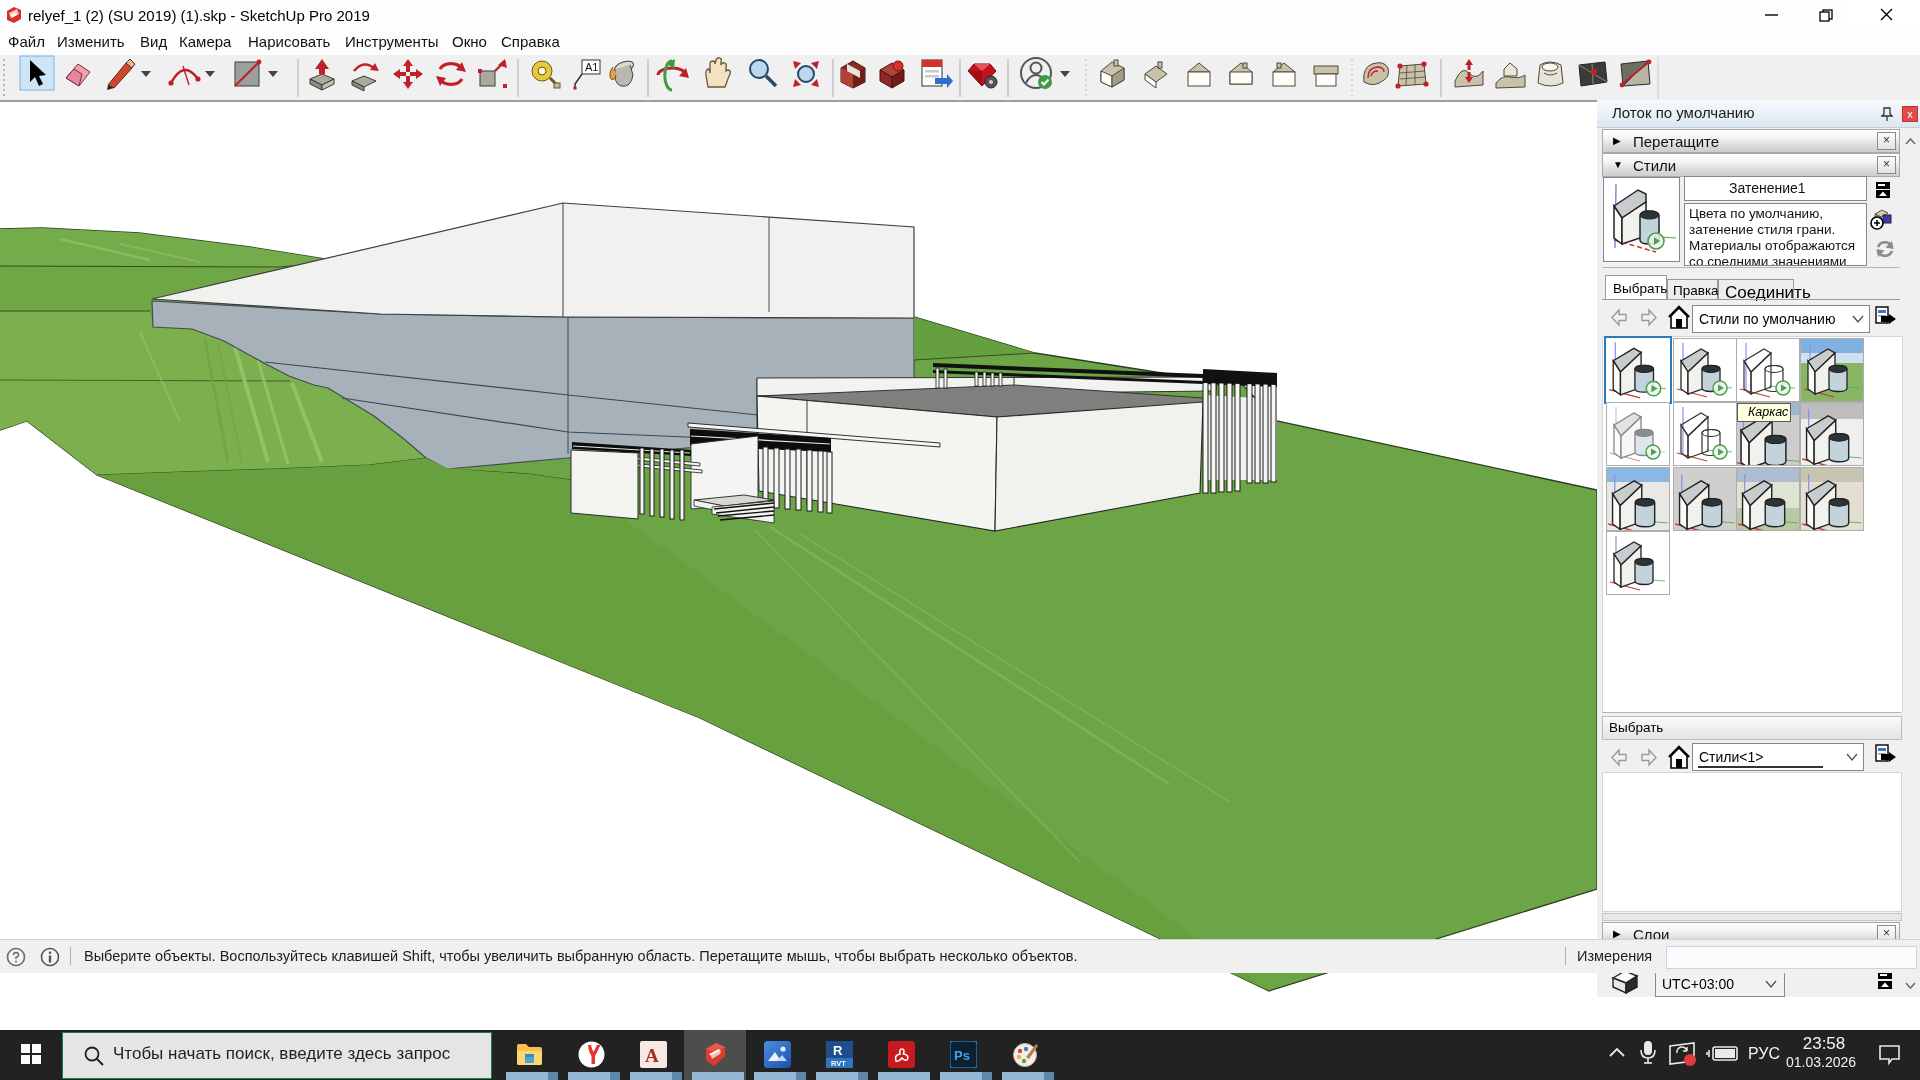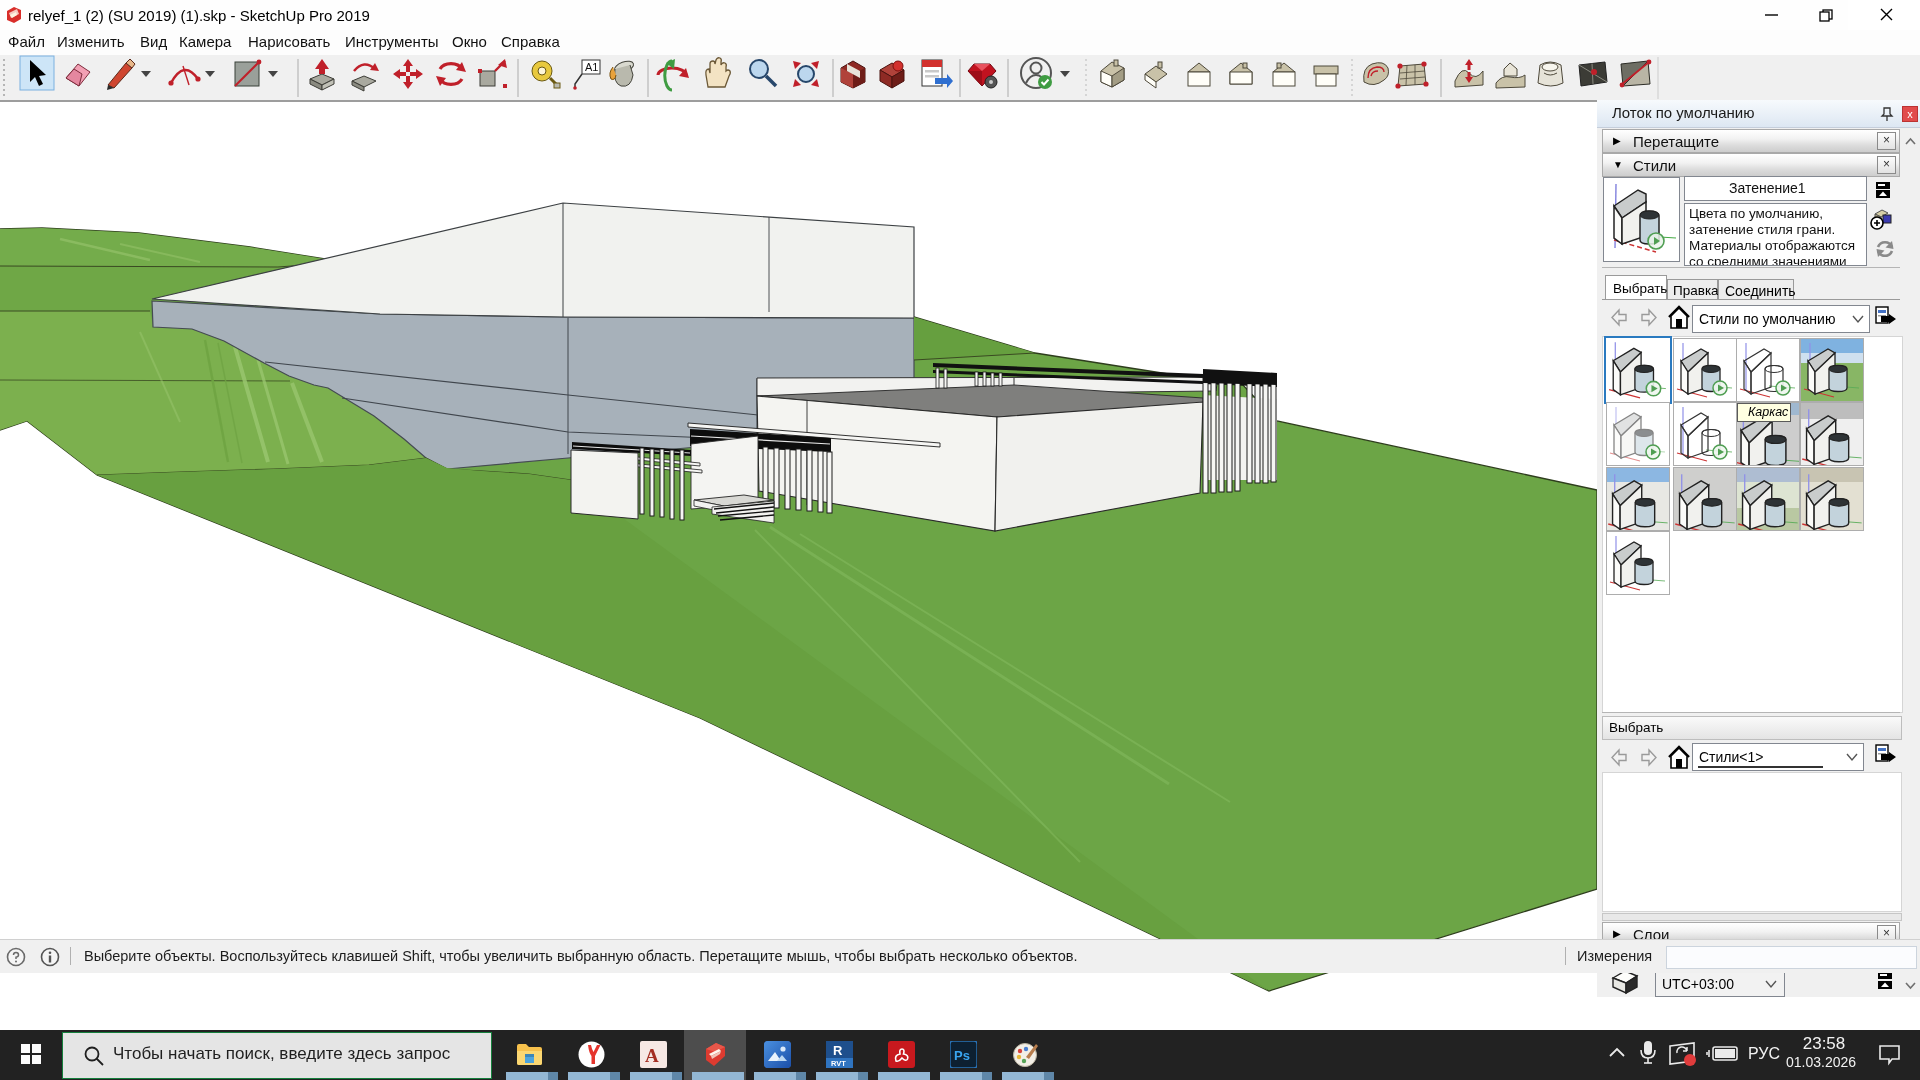--- a/index.html
+++ b/index.html
@@ -493,21 +493,21 @@
       <path d="M4 19 L2.5 11 L10.5 12.5 Z" fill="#8a8a8a"></path>
     </svg>
 <div class="abs" style="left:5px;top:167px;width:298px;height:1px;background:#b5b5b5;"></div>
 
 <div class="abs" style="left:8px;top:175px;width:60px;height:24px;background:#fff;border:1px solid #9a9a9a;border-bottom:none;font-size:13.5px;">
       <span class="abs" style="left:7px;top:5px;">Выбрать</span>
     </div>
 <div class="abs" style="left:70px;top:179px;width:49px;height:20px;background:#ededed;border:1px solid #9a9a9a;border-bottom:none;font-size:13.5px;">
       <span class="abs" style="left:5px;top:3px;">Правка</span>
     </div>
-<div class="abs" style="left:121px;top:179px;width:74px;height:20px;background:#ededed;border:1px solid #9a9a9a;border-bottom:none;font-size:14px;">
+<div class="abs" style="left:121px;top:179px;width:74px;height:20px;background:#ededed;border:1px solid #9a9a9a;border-bottom:none;font-size:17px;">
       <span class="abs" style="left:6px;top:3px;">Соединить</span>
     </div>
 <div class="abs" style="left:5px;top:199px;width:298px;height:1px;background:#9a9a9a;"></div>
 
 <svg class="abs" style="left:12px;top:206px" width="60" height="24">
   <path d="M10 4 L3 11.5 L10 19 L10 14.5 L17 14.5 L17 8.5 L10 8.5 Z" fill="#f2f2f2" stroke="#9a9a9a" stroke-width="1.4"></path>
   <path d="M40 4 L47 11.5 L40 19 L40 14.5 L33 14.5 L33 8.5 L40 8.5 Z" fill="#f2f2f2" stroke="#9a9a9a" stroke-width="1.4"></path>
 </svg>
 <svg class="abs" style="left:70px;top:204px" width="24" height="26">
       <path d="M2 13 L12 3 L22 13" fill="none" stroke="#000" stroke-width="2.4"></path>

